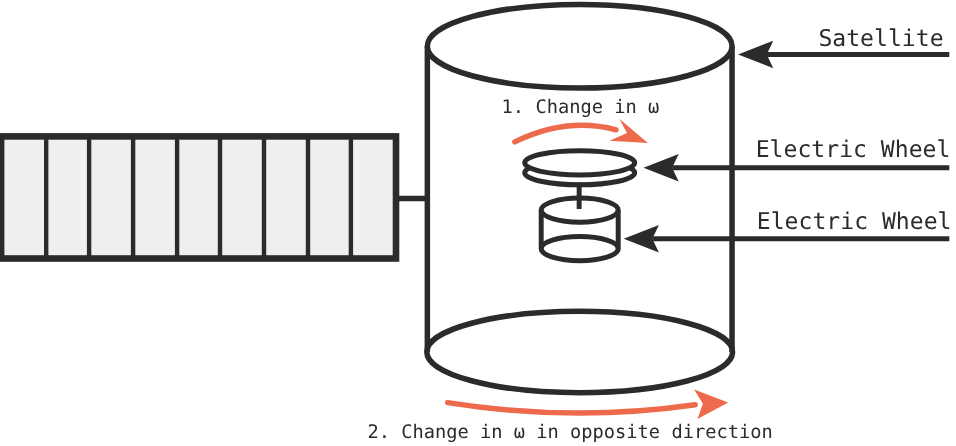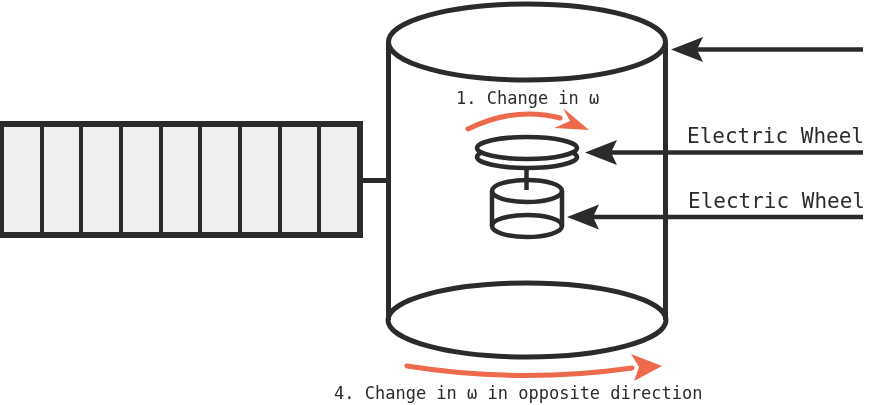--- a/index.html
+++ b/index.html
@@ -110,16 +110,17 @@
       <div class="solar-cell"></div>
       <div class="solar-cell"></div>
       <div class="solar-cell"></div>
       <div class="solar-cell"></div>
       <div class="solar-cell"></div>
       <div class="solar-cell"></div>
       <div class="solar-cell"></div>
     </div>
 
   <div class="txt annot txt-step1">1. Change in ω</div>
-  <div class="txt annot txt-step2">4. Change in ω in opposite direction</div>
+  <div class="txt annot txt-step2">2. Change in ω in opposite direction</div>
+  <div class="txt lbl txt-satellite">Satellite</div>
   <div class="txt lbl txt-reaction-wheel">Electric Wheel</div>
   <div class="txt lbl txt-electric-motor">Electric Wheel</div>
 </div>
 
 </body></html>

